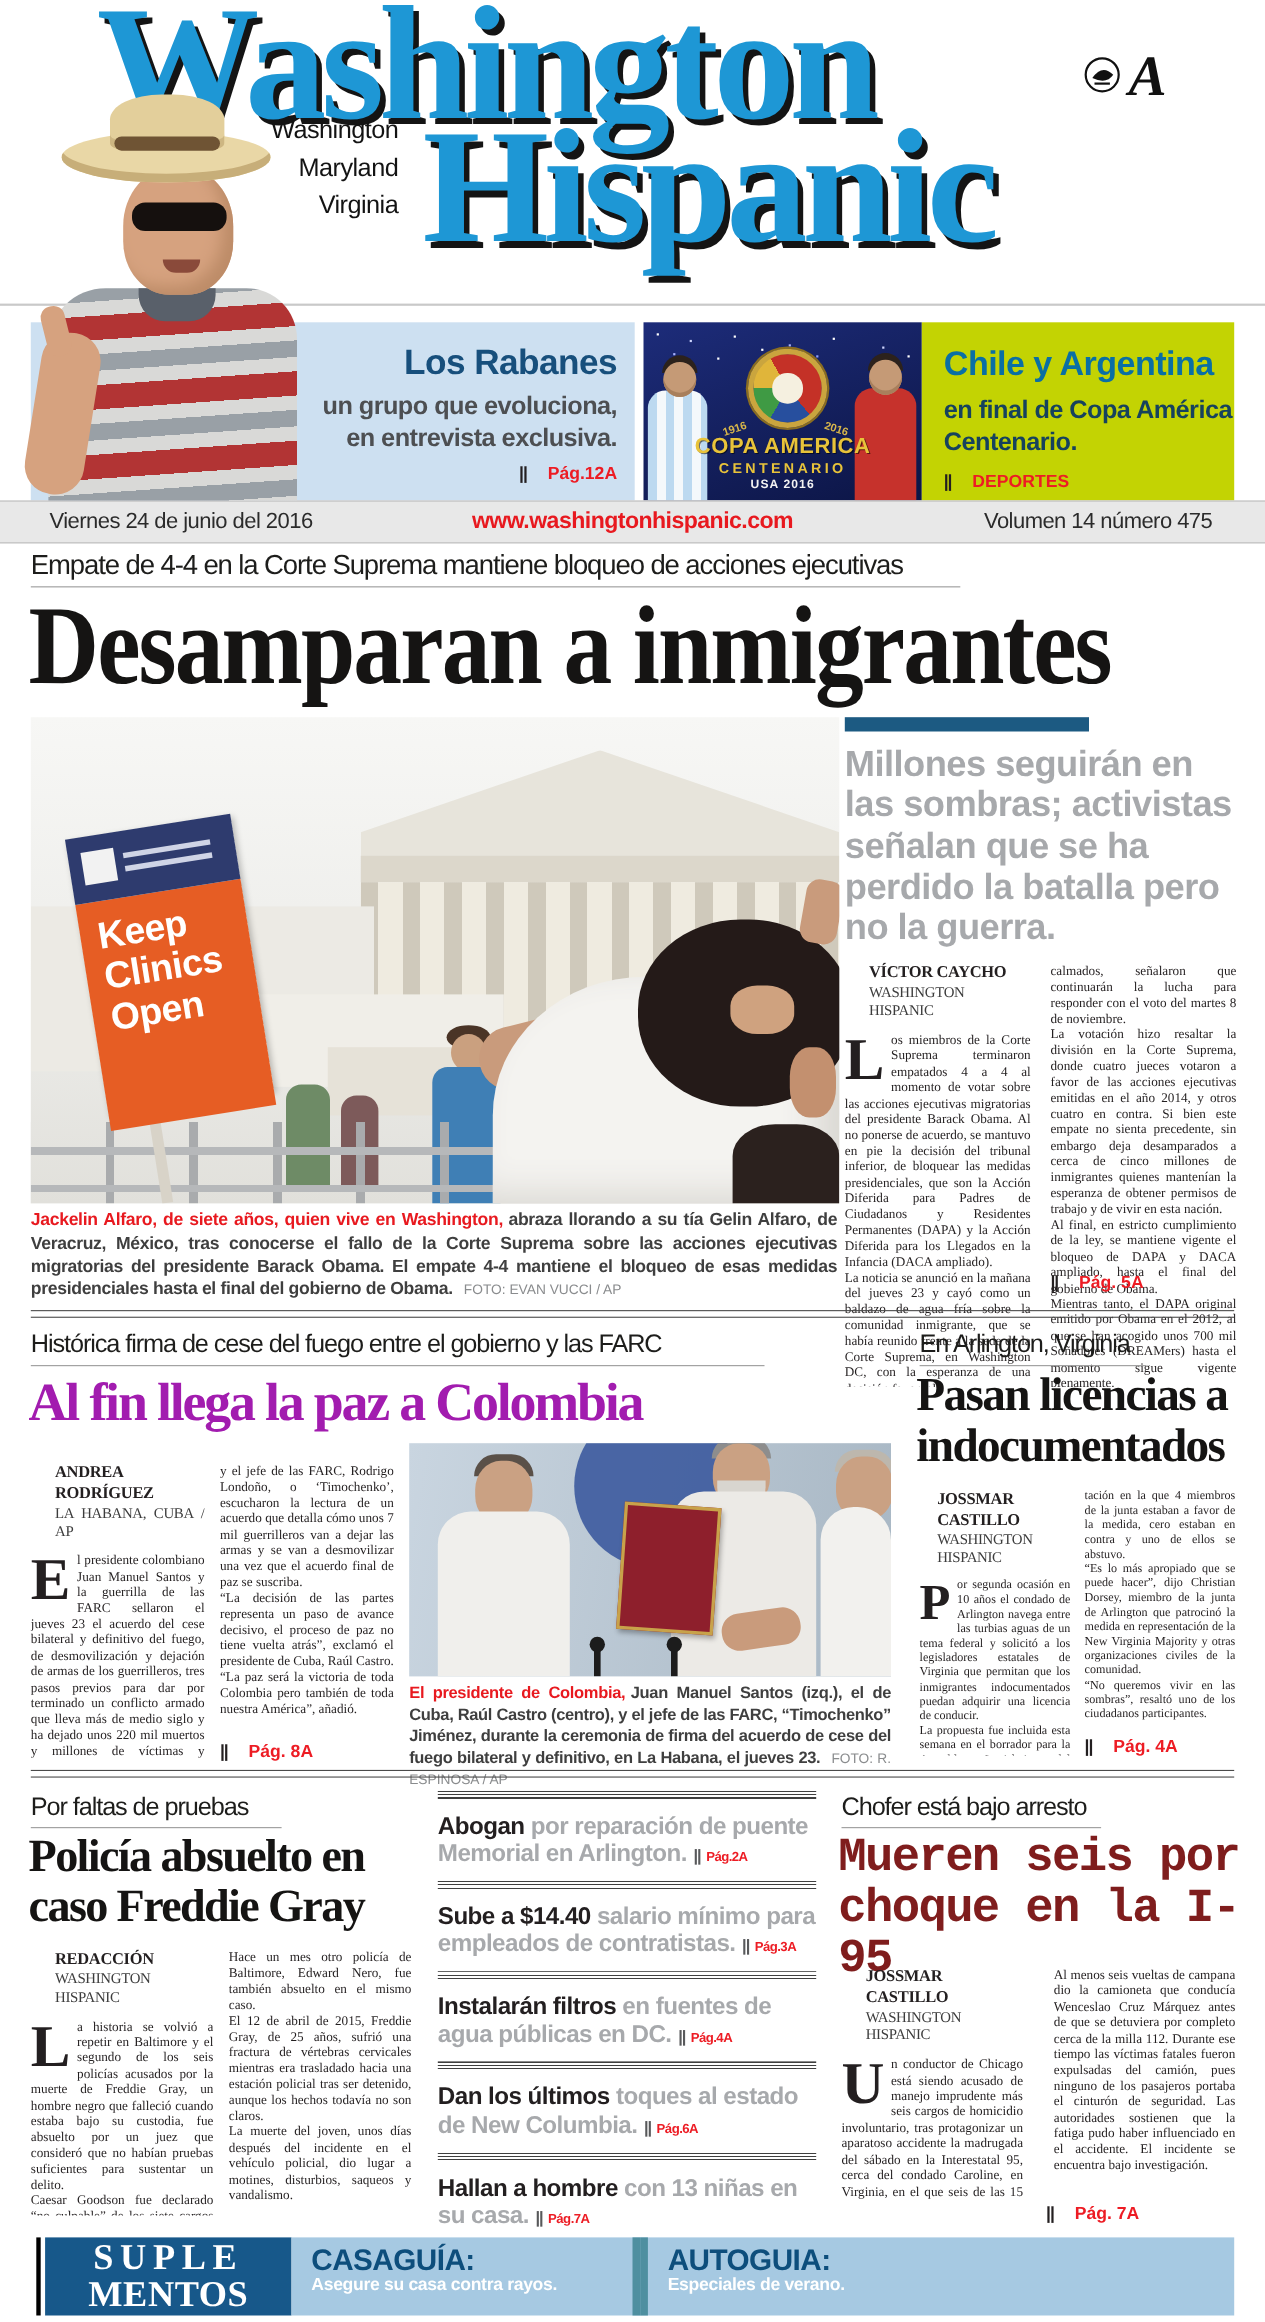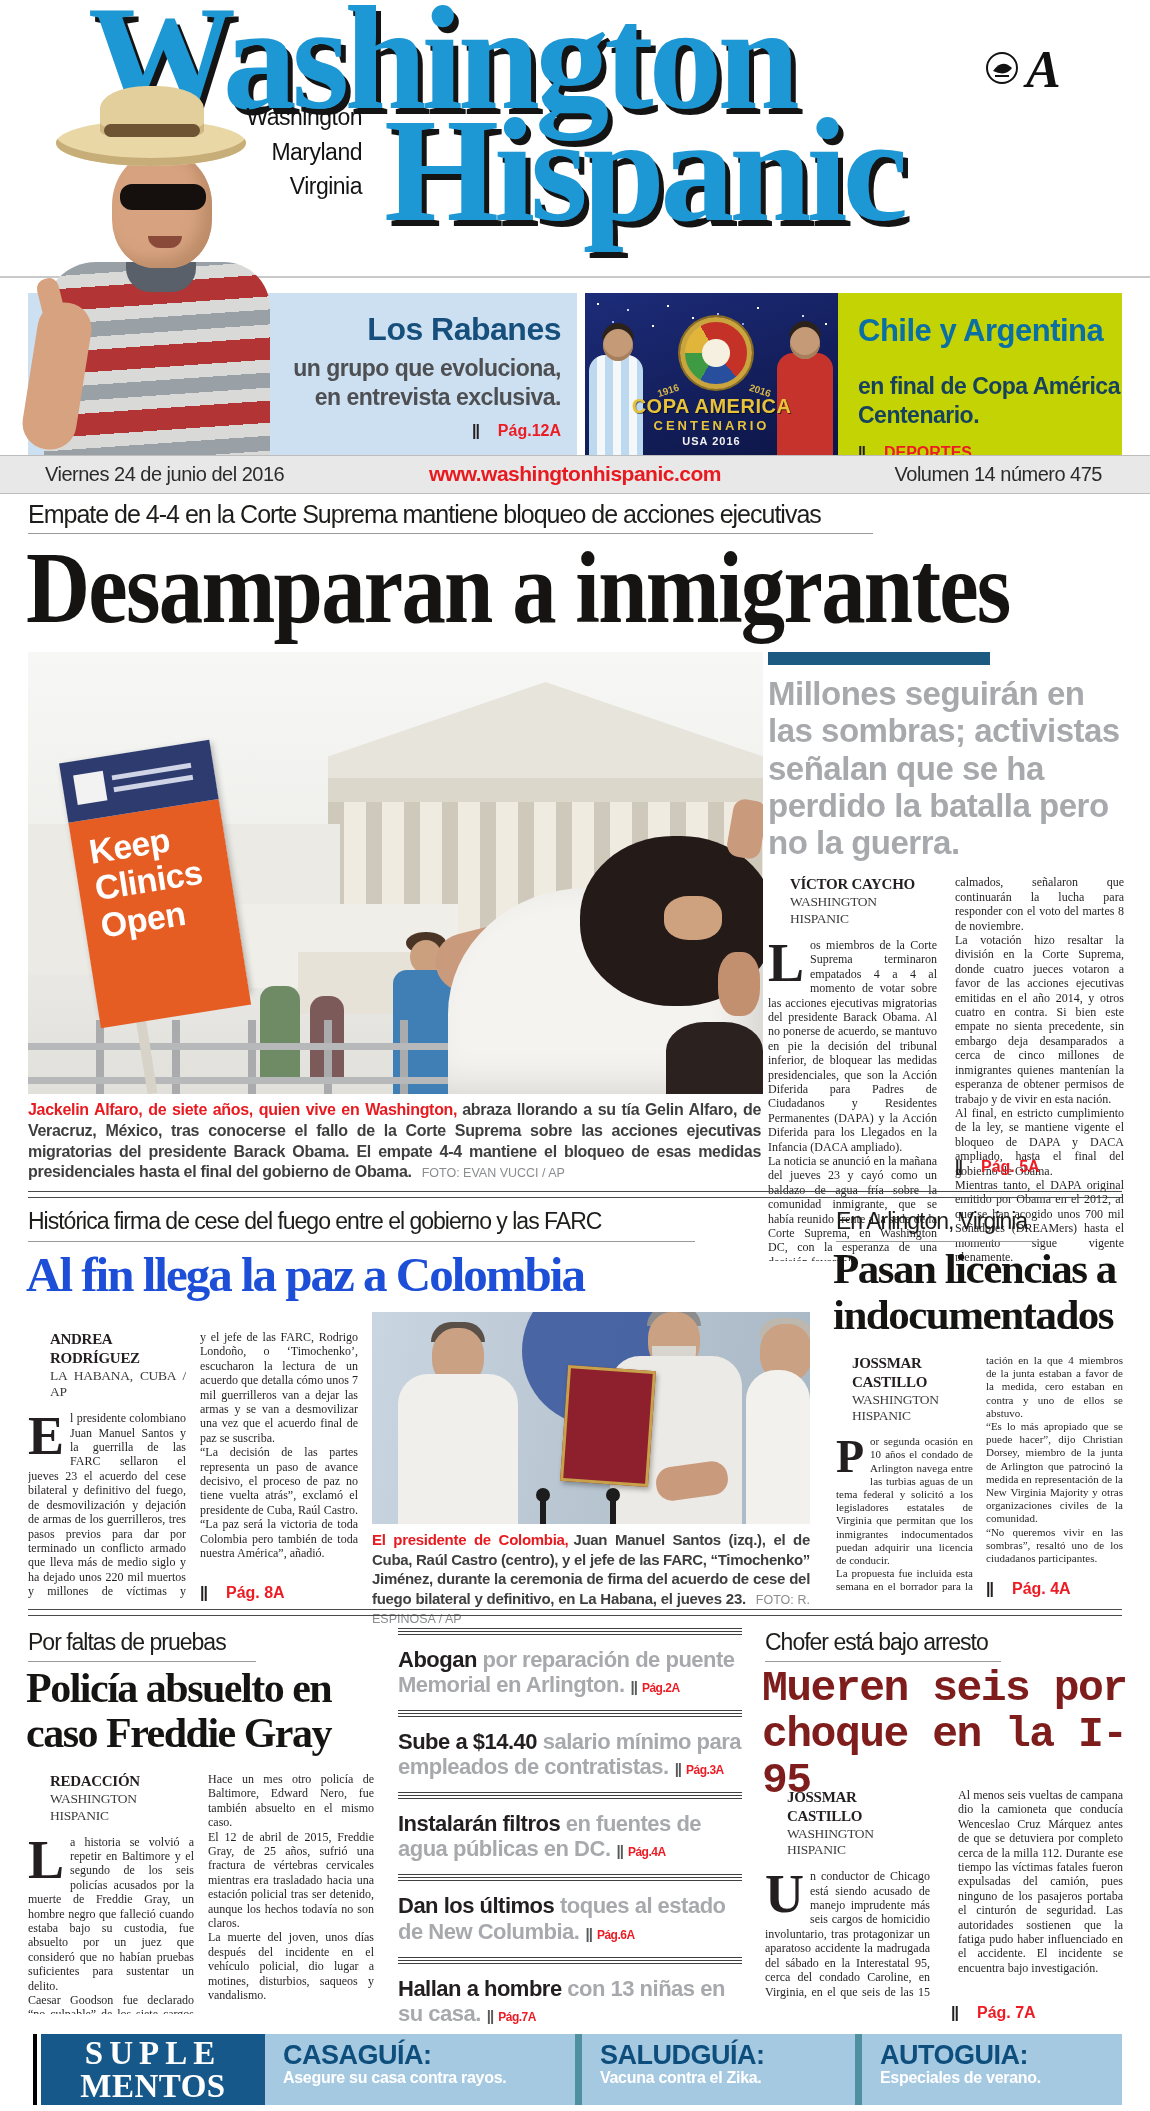--- a/index.html
+++ b/index.html
@@ -59,21 +59,21 @@
   .copa-p1{left:4px;top:62px;width:54px;height:100px;background:repeating-linear-gradient(90deg,#bcd9f0 0 8px,#f4f8fb 8px 16px)}
   .copa-p2{right:5px;top:60px;width:56px;height:102px;background:#c6322c}
   .copa-head{position:absolute;width:30px;height:32px;background:#c59a76;border-radius:50%;box-shadow:inset 0 -4px 0 #a87f5c}
   .copa-h1{left:18px;top:36px} .copa-h2{right:18px;top:34px}
   .copa-hair{position:absolute;width:32px;height:16px;background:#2c221c;border-radius:16px 16px 0 0}
   .copa-hr1{left:17px;top:30px} .copa-hr2{right:17px;top:28px}
 
   .tz-chi{left:838px;width:284px;background:#c3d303}
   .chi-text{position:absolute;left:20px;top:20px}
   .chi-title{font-weight:bold;font-size:31px;color:#0a6fa4;letter-spacing:-0.5px}
-  .chi-sub{margin-top:23px;font-weight:bold;font-size:23px;line-height:1.25;color:#16425d;white-space:pre-line;letter-spacing:-0.5px}
+  .chi-sub{margin-top:9px;font-weight:bold;font-size:23px;line-height:1.25;color:#16425d;white-space:pre-line;letter-spacing:-0.5px}
 
   
   .datebar{position:absolute;left:0;top:455px;width:1150px;height:37px;background:#e8e8e8;
            border-top:1px solid #bdbdbd;border-bottom:1px solid #bdbdbd}
   .db-date{position:absolute;left:45px;top:7px;font-size:20px;color:#2b2b2b;letter-spacing:-0.5px}
   .db-url{position:absolute;left:0;top:6px;width:100%;text-align:center;font-weight:bold;font-size:21px;color:#e8191f;letter-spacing:-0.5px}
   .db-vol{position:absolute;right:48px;top:7px;font-size:20px;color:#2b2b2b;letter-spacing:-0.5px}
 
   
   .kicker{position:absolute;font-size:25px;color:#1d1d1b;letter-spacing:-1px;white-space:nowrap}
@@ -149,21 +149,21 @@
   .art-lead .pageref{left:187px;bottom:14px}
 
   
   .drule{position:absolute;left:28px;width:1094px;height:5px;border-top:1px solid #4a4a4a;border-bottom:1px solid #4a4a4a}
   .dr1{top:1191px} .dr2{top:1609px}
 
   
   .k2{left:28px;top:1208px;font-size:23px}
   .k2rule{left:28px;top:1241px;width:667px}
   .hl-col{position:absolute;left:26px;top:1246px;font-family:"Liberation Serif",serif;font-weight:bold;
-          font-size:49px;letter-spacing:-2px;white-space:nowrap;color:#1d4ed8}
+          font-size:49px;letter-spacing:-2px;white-space:nowrap;color:#a21caf}
   .k3{left:836px;top:1208px;font-size:23px}
   .k3rule{left:836px;top:1241px;width:206px}
   .hl-arl{position:absolute;left:833px;top:1246px;width:300px;font-family:"Liberation Serif",serif;font-weight:bold;
           font-size:43px;line-height:1.07;letter-spacing:-1.5px;white-space:pre-line;color:#151413}
   .art-col{position:absolute;left:28px;top:1330px;width:330px;height:276px}
   .art-col .col{width:158px;height:268px}
   .art-col .col+.col{margin-left:14px}
   .art-col .pageref{left:172px;bottom:4px}
 
   .photo-col{position:absolute;left:372px;top:1312px;width:438px;height:212px;overflow:hidden;
@@ -501,24 +501,20 @@
   <div class="f-brand">
     <div class="f-b1">SUPLE</div>
     <div class="f-b2">MENTOS</div>
   </div>
   <div class="f-bar">
     <div class="f-item f-i1">
       <div class="f-title">CASAGUÍA:</div>
       <div class="f-sub">Asegure su casa contra rayos.</div>
     </div>
     <div class="f-div"></div>
-    <div class="f-item f-i2">
-      <div class="f-title">SALUDGUÍA:</div>
-      <div class="f-sub">Vacuna contra el Zika.</div>
-    </div>
     <div class="f-div"></div>
     <div class="f-item f-i3">
       <div class="f-title">AUTOGUIA:</div>
       <div class="f-sub">Especiales de verano.</div>
     </div>
   </div>
 
 </div>
 
 </body></html>

